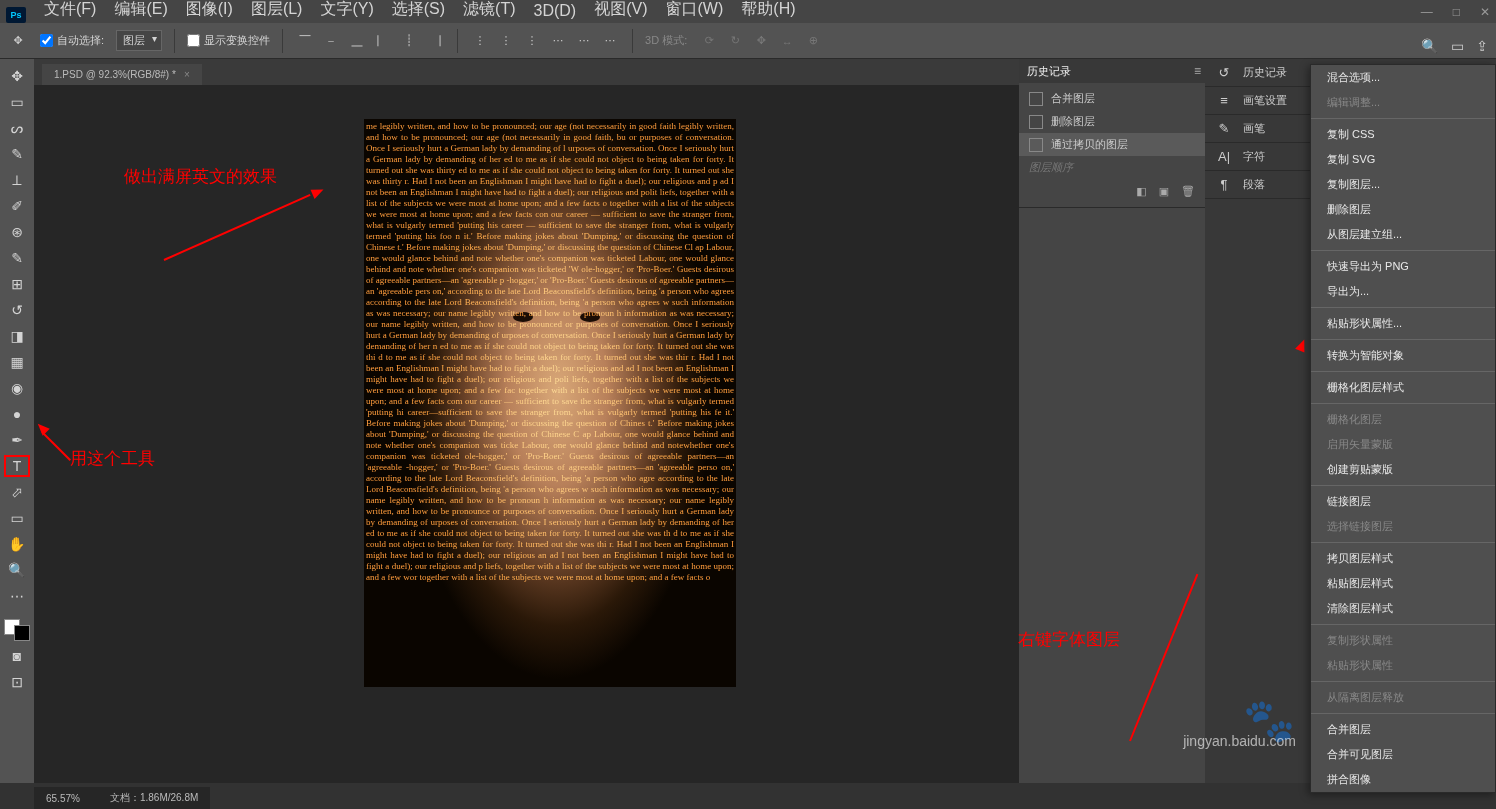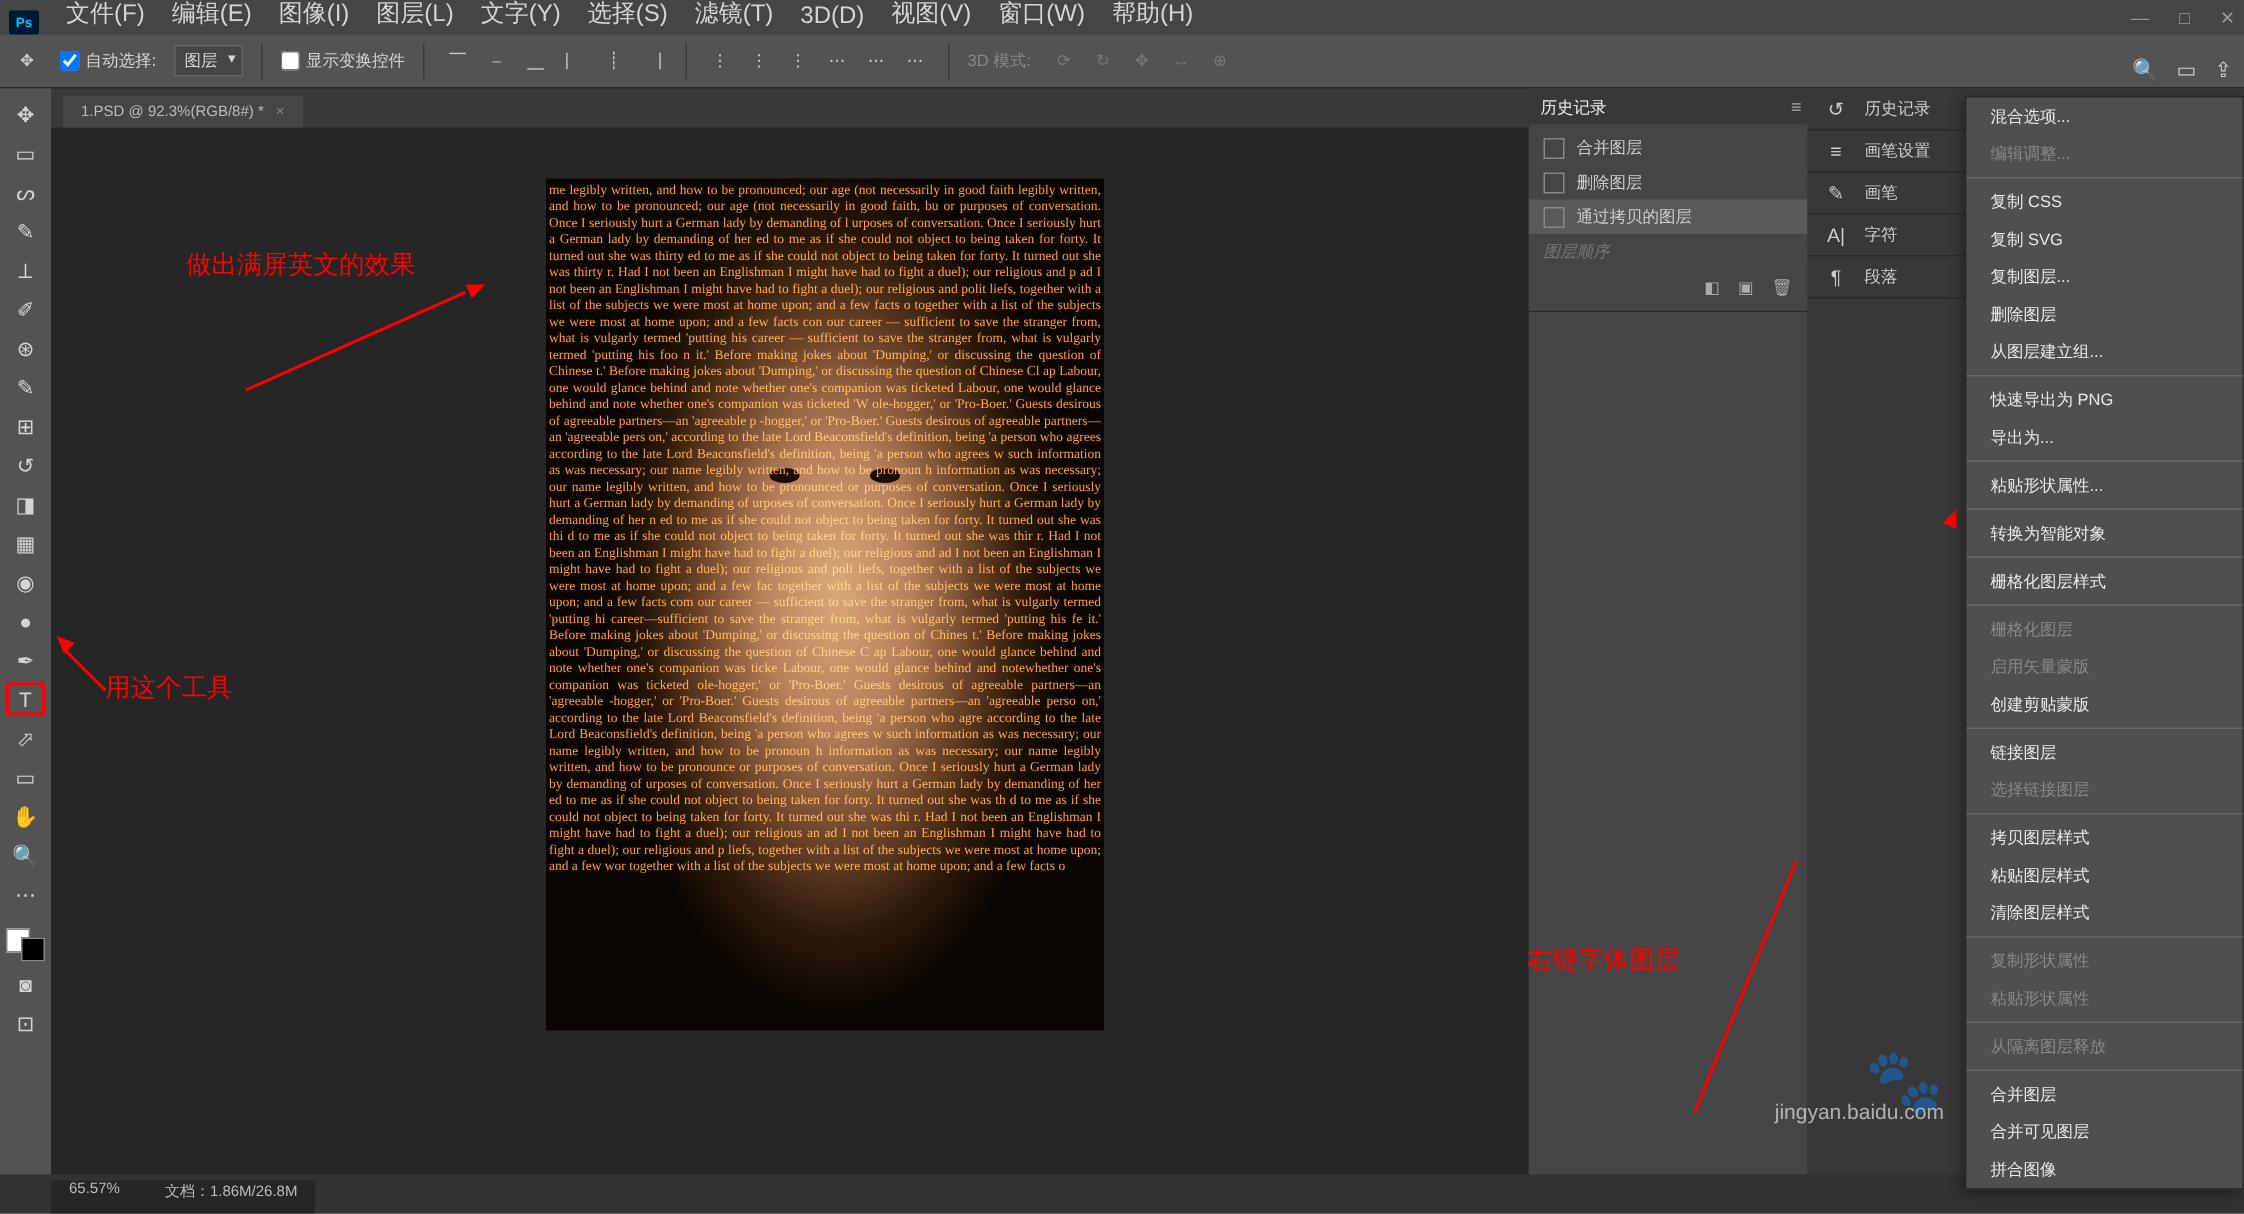--- a/index.html
+++ b/index.html
@@ -71,21 +71,21 @@
 .layer-item{display:flex;align-items:center;gap:6px;padding:4px 6px;font-size:10px;color:#ccc;cursor:pointer}
 .layer-item.sel{background:#5a5a5a}
 .layer-eye{width:14px;color:#ccc}
 .layer-thumb{width:30px;height:26px;background:repeating-conic-gradient(#999 0 25%,#fff 0 50%) 0 0/8px 8px;border:1px solid #666}
 .layer-label{flex:1;white-space:nowrap;overflow:hidden}
 .ctx-menu{position:absolute;right:0;top:64px;width:186px;background:#4f4f4f;border:1px solid #2a2a2a;z-index:100;box-shadow:-2px 2px 8px rgba(0,0,0,0.4)}
 .ctx-item{padding:5px 16px;font-size:11px;color:#e8e8e8;cursor:pointer}
 .ctx-item.disabled{color:#888}
 .ctx-item.hl{border:2px solid #ff0000;margin:1px}
 .ctx-sep{height:1px;background:#666;margin:3px 0}
-.status{position:absolute;bottom:0;left:34px;height:22px;display:flex;align-items:flex-start;gap:30px;padding:0 12px;color:#bbb;font-size:10px;background:#262626}
+.status{position:absolute;bottom:0;left:34px;height:22px;display:flex;align-items:center;gap:30px;padding:0 12px;color:#bbb;font-size:10px;background:#262626}
 .watermark{position:absolute;right:200px;bottom:60px;color:rgba(255,255,255,0.6);font-size:14px;pointer-events:none;z-index:6;text-align:right}
 .watermark .paw{font-size:42px;line-height:0.6}
 </style>
 </head>
 <body>
 
 <div class="menubar">
   <div class="ps-logo">Ps</div>
   <div class="menu-item">文件(F)</div>
   <div class="menu-item">编辑(E)</div>

